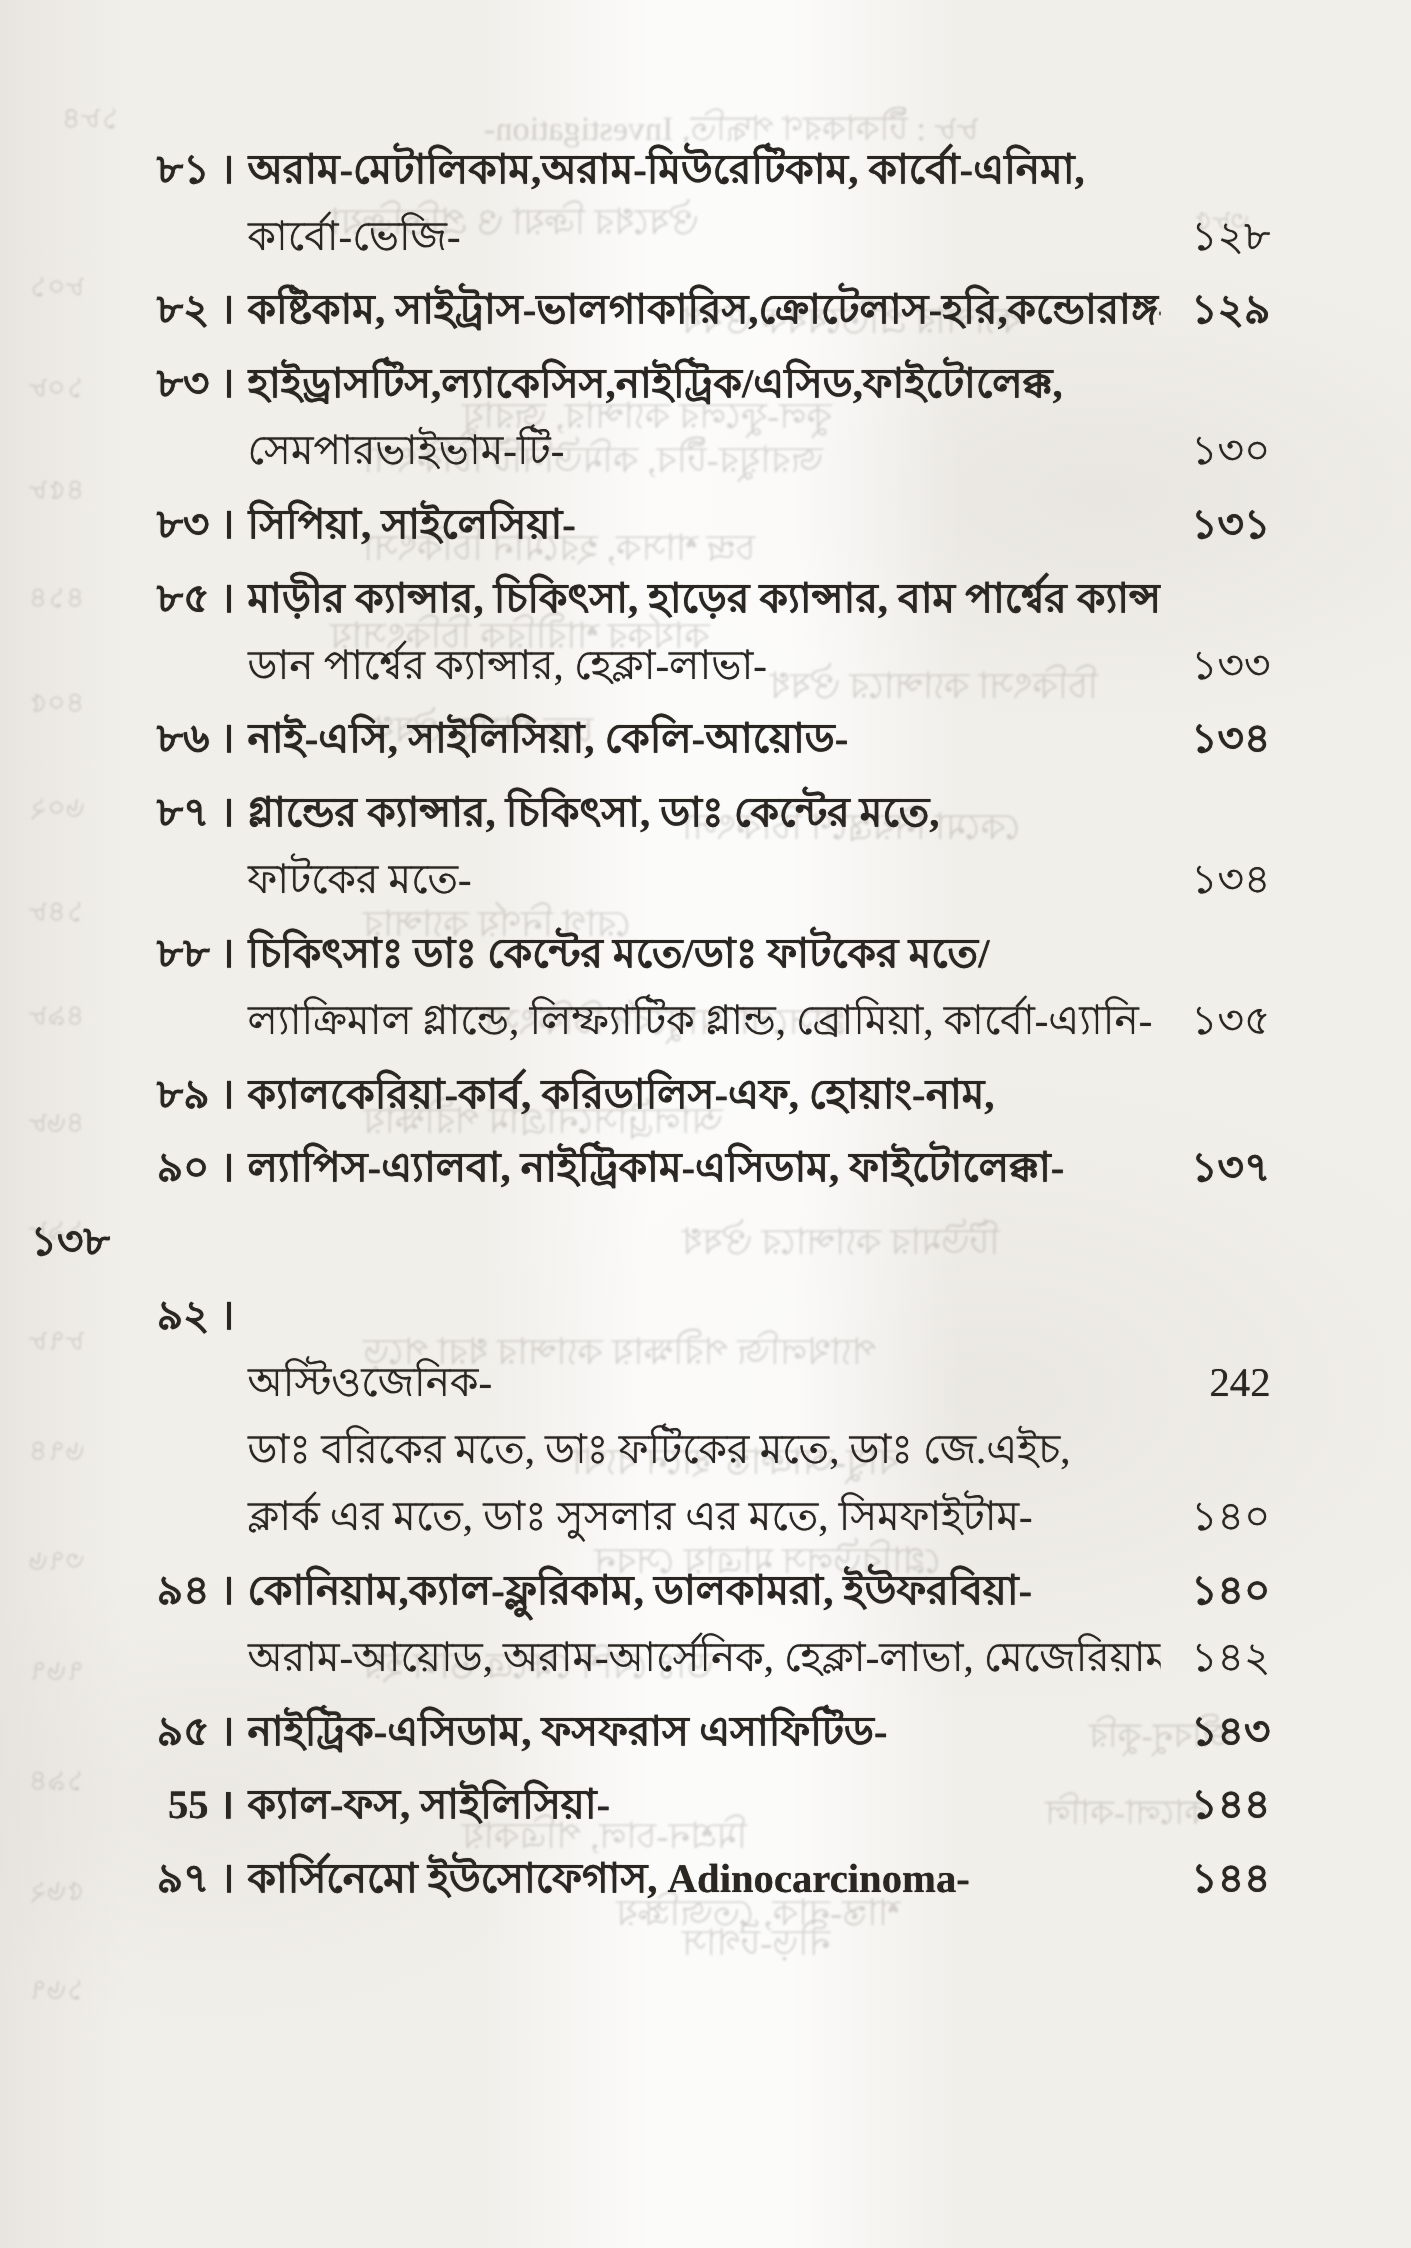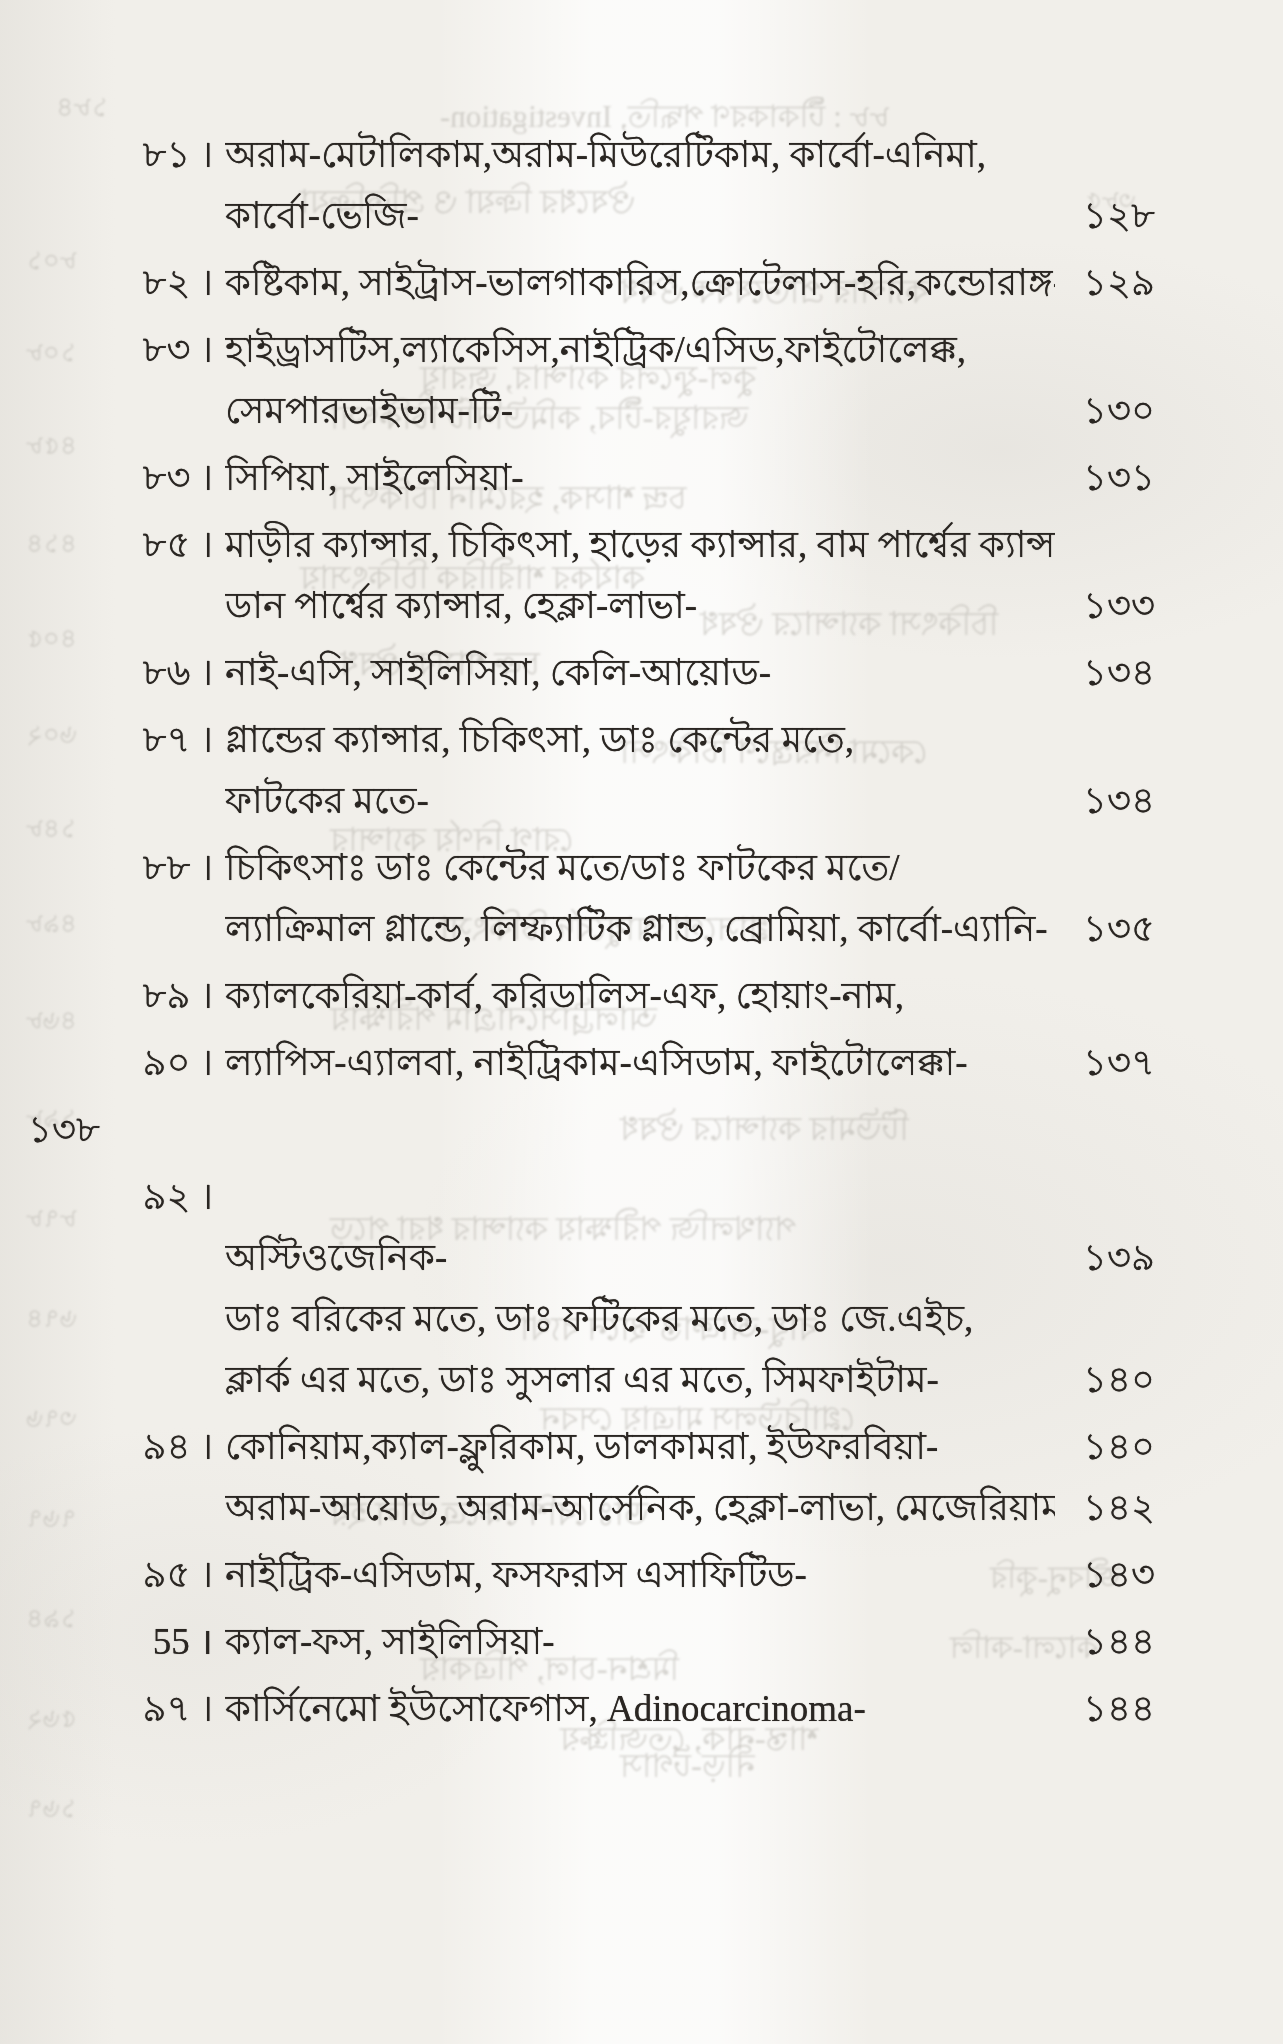--- a/index.html
+++ b/index.html
@@ -40,21 +40,21 @@
     display:flex;
     align-items:baseline;
     line-height:61px;
     height:61px;
     padding-right:128px;
     white-space:nowrap;
     color:#2a2622;
     font-size:37px;
     text-shadow:0 0 .7px rgba(42,38,34,.85);
   }
-  .line.new-entry{margin-top:6px;}
+  .line.new-entry{margin-top:6px;font-weight:bold;}
   .num{
     width:225px;
     padding-right:12px;
     box-sizing:border-box;
     text-align:right;
     flex:0 0 auto;
   }
   .txt{flex:1 1 auto;overflow:hidden;}
   .pg{
     width:100px;
@@ -191,21 +191,21 @@
     <div class="line new-entry">
     <span class="pg">১৩৮</span>
   </div>
     <div class="line new-entry">
     <span class="num">৯২ ।</span>
     <span class="pg"></span>
   </div>
     <div class="line">
     <span class="num"></span>
     <span class="txt">অস্টিওজেনিক-</span>
-    <span class="pg">১৩৯</span>
+    <span class="pg">242</span>
   </div>
     <div class="line">
     <span class="num"></span>
     <span class="txt">ডাঃ বরিকের মতে, ডাঃ ফটিকের মতে, ডাঃ জে.এইচ,</span>
     <span class="pg"></span>
   </div>
     <div class="line">
     <span class="num"></span>
     <span class="txt">ক্লার্ক এর মতে, ডাঃ সুসলার এর মতে, সিমফাইটাম-</span>
     <span class="pg">১৪০</span>

